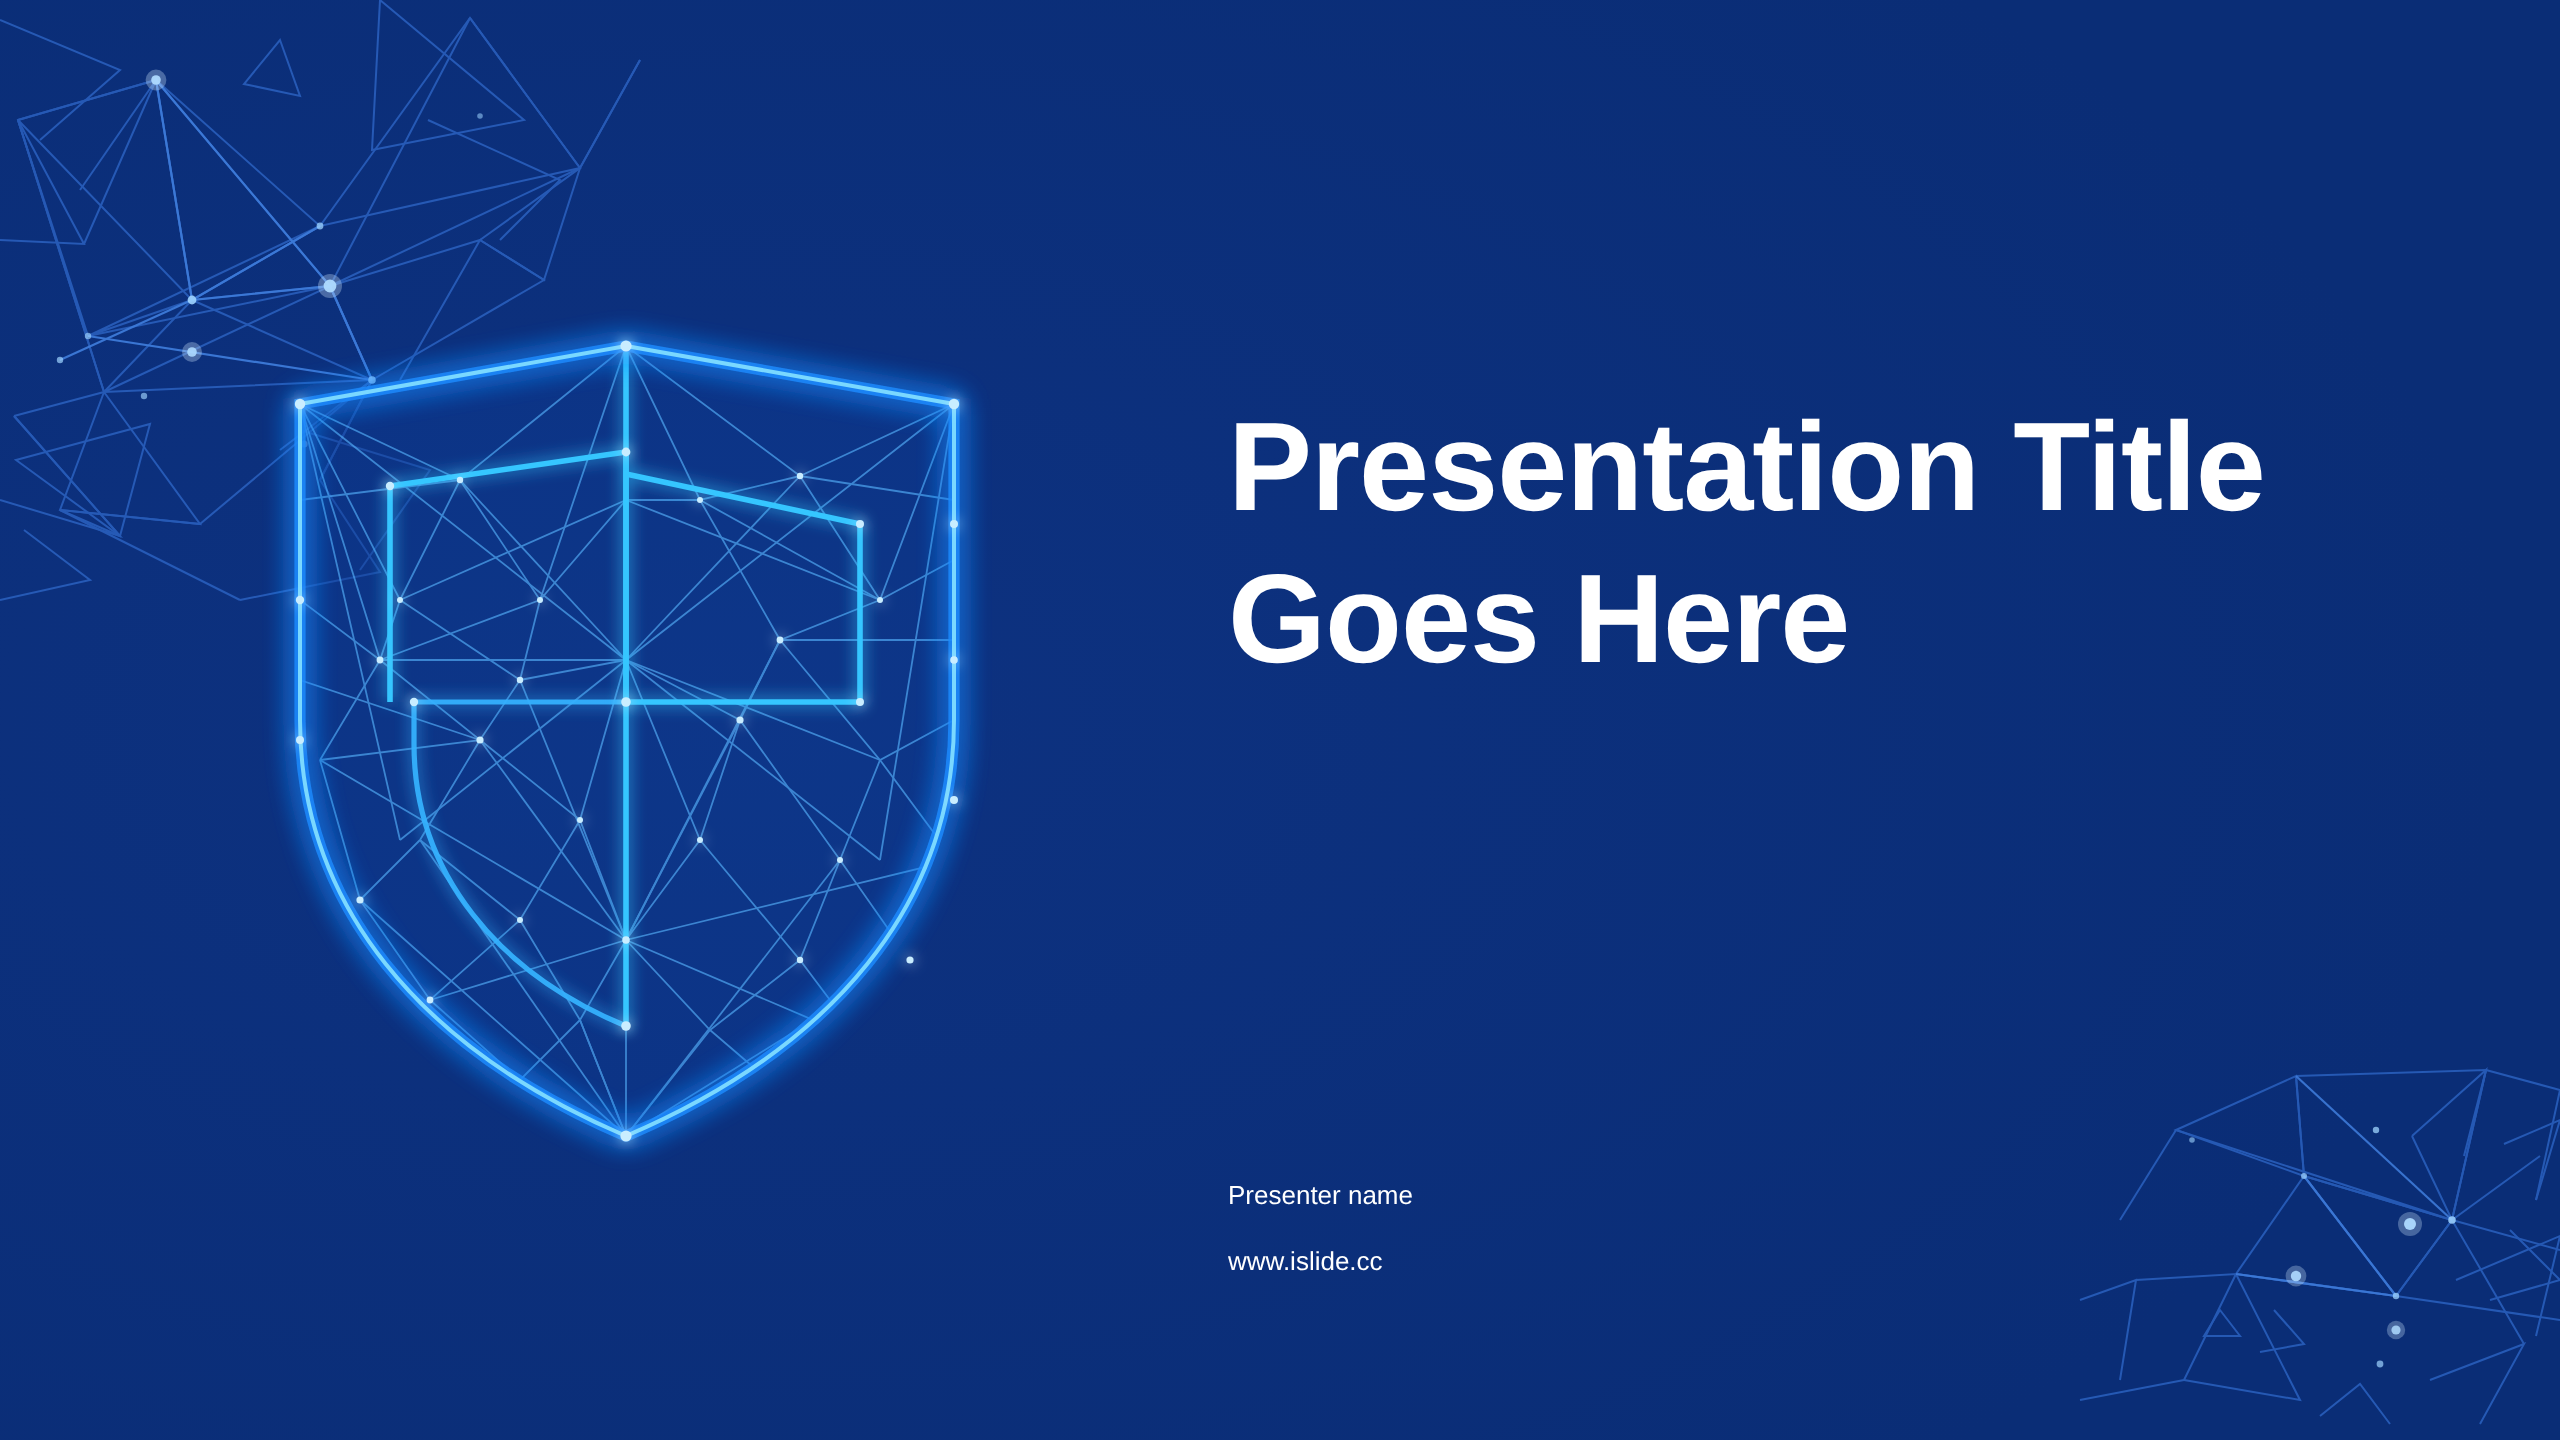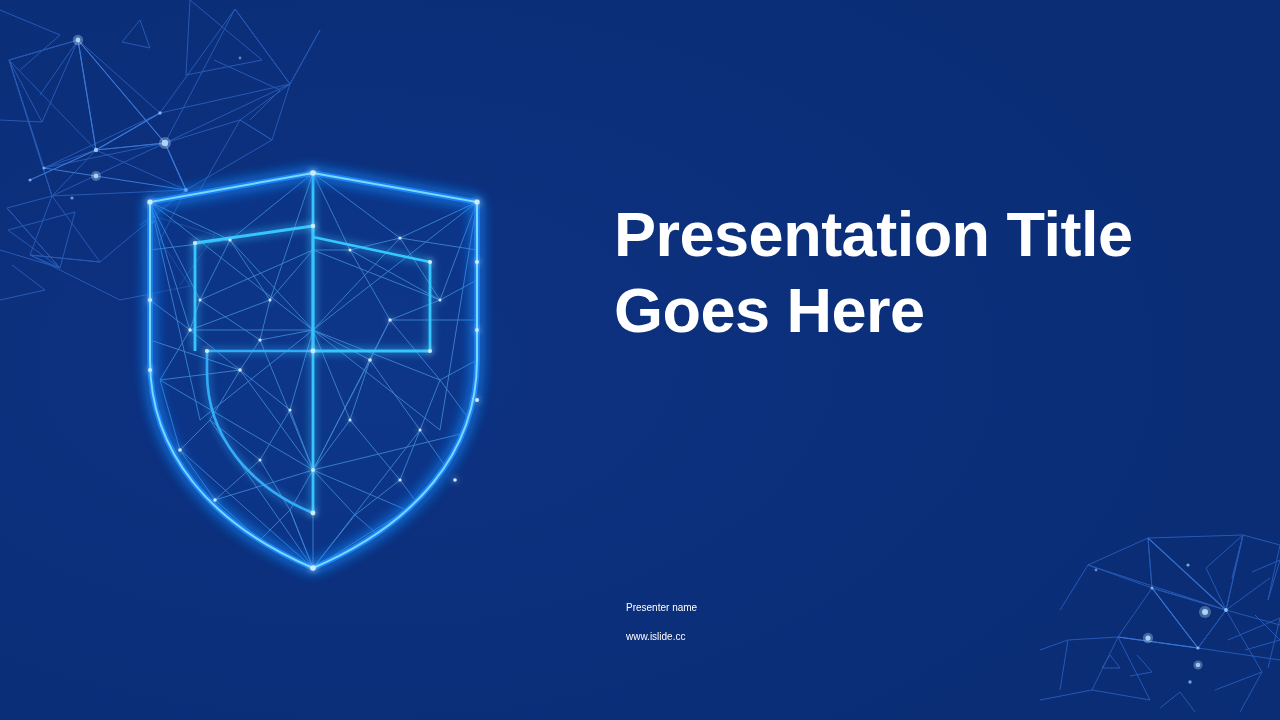--- a/index.html
+++ b/index.html
@@ -44,23 +44,23 @@
     font-weight: normal;
     line-height: 1.2;
   }
   #footer-block {
     position: absolute;
     left: 614px;
     top: 590px;
   }
   .footer-line {
     color: #ffffff;
-    font-size: 10px;
+    font-size: 13px;
     line-height: 1.28;
-    margin: 12px;
+    margin: 0;
   }
   #presenter-name { margin-bottom: 16px; }
 </style>
 </head>
 <body>
 
 <div id="slide">
 
   <svg id="bg-layer" viewBox="0 0 1280 720" aria-hidden="true">
     <defs>

